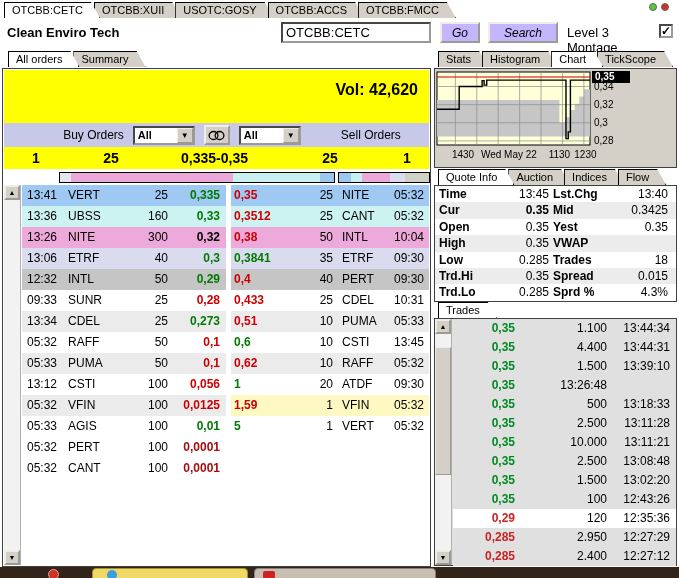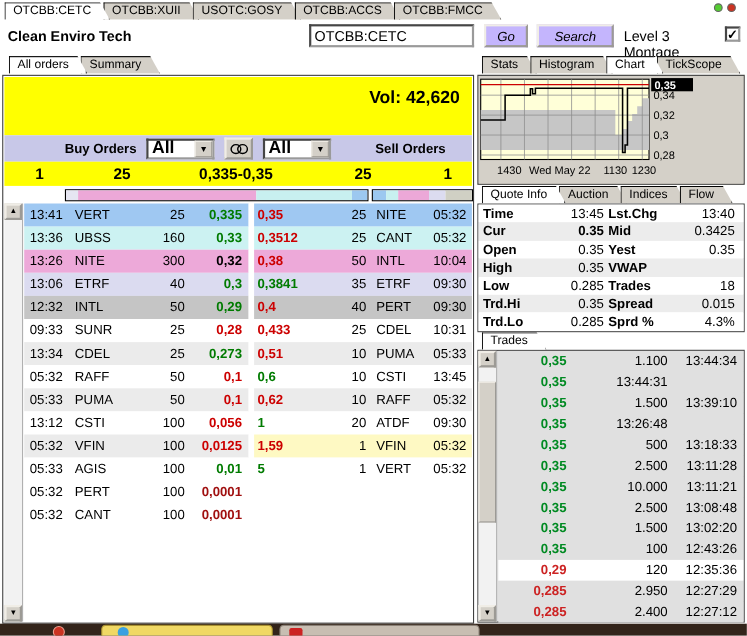--- a/index.html
+++ b/index.html
@@ -26,23 +26,23 @@
               border:2px inset #9a9a9a; font-size:12px; line-height:11px; text-align:center; font-weight:bold; }
 
   
   .leftpanel { position:absolute; left:2px; top:68px; width:429px; height:499px;
                border:1px solid #404040; background:#fff; }
   .banner { position:absolute; left:1px; right:1px; top:1px; height:53px; background:#ffff00; }
   .banner .cur { position:absolute; left:17px; top:11px; font-size:16px; font-weight:bold; }
   .banner .vol { position:absolute; right:11px; top:11px; font-size:16px; font-weight:bold; }
   .ctrlbar { position:absolute; left:1px; right:1px; top:54px; height:24px; background:#c8c8e8;
              display:flex; align-items:center; justify-content:center; gap:9px; font-size:12px; }
-  .ctrlbar .lbl { font-weight:bold;padding-left:31px; }
+  .ctrlbar .lbl { font-weight:normal;padding-left:31px; }
   .combo { width:62px; height:19px; background:#fff; border:2px inset #9a9a9a; display:flex; align-items:center; }
-  .combo .combo-val { flex:1; font-size:16px; font-weight:bold; padding-left:3px; }
+  .combo .combo-val { flex:1; font-size:11px; font-weight:bold; padding-left:3px; }
   .combo .combo-btn { width:16px; height:15px; background:#d4d0c8; border:1px outset #f0ede6;
                       font-size:8px; line-height:14px; text-align:center; color:#000; }
   .chainbtn { width:26px; height:20px; background:#d4d0c8; border:2px outset #f0ede6;
               display:flex; align-items:center; justify-content:center; }
   .bestrow { position:absolute; left:1px; right:1px; top:78px; height:22px; background:#ffff00;
              display:grid; grid-template-columns:64px 86px 1fr 110px 44px; align-items:center;
              font-size:14px; font-weight:bold; }
   .bestrow span { text-align:center; }
   .depthwrap { position:absolute; left:1px; right:1px; top:103px; height:11px; }
   .depthbox { position:absolute; top:0; height:11px; border:1px solid #000; display:flex; overflow:hidden; }
@@ -484,20 +484,21 @@
       <div class="sbtn" style="bottom:0;">▼</div>
     </div>
     <div class="trows" id="traderows">
         <div class="trow">
           <span class="tp" style="color: rgb(0, 138, 34);">0,35</span>
           <span class="ts">1.100</span>
           <span class="tt">13:44:34</span>
         </div>
         <div class="trow">
           <span class="tp" style="color: rgb(0, 138, 34);">0,35</span>
+          <span class="ts">4.400</span>
           <span class="tt">13:44:31</span>
         </div>
         <div class="trow">
           <span class="tp" style="color: rgb(0, 138, 34);">0,35</span>
           <span class="ts">1.500</span>
           <span class="tt">13:39:10</span>
         </div>
         <div class="trow">
           <span class="tp" style="color: rgb(0, 138, 34);">0,35</span>
           <span class="tt">13:26:48</span>

